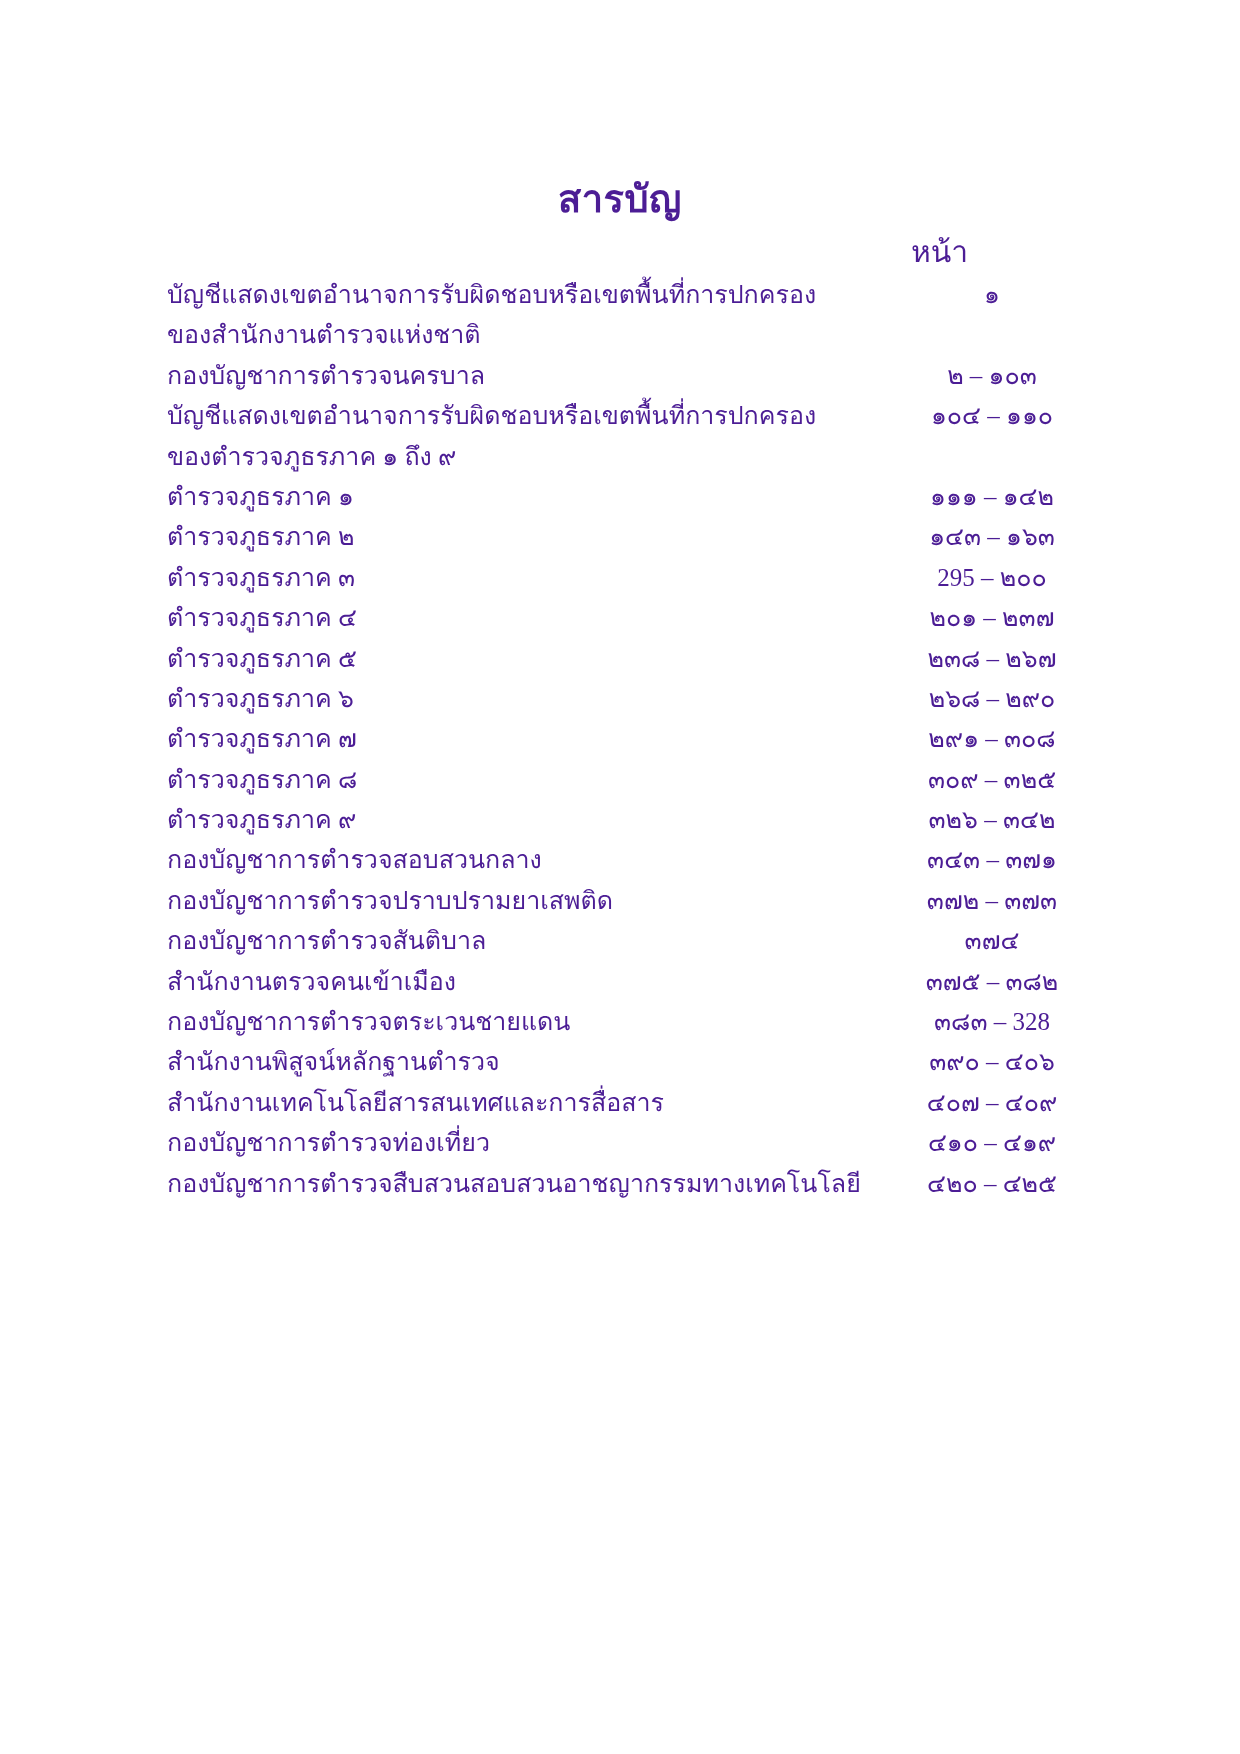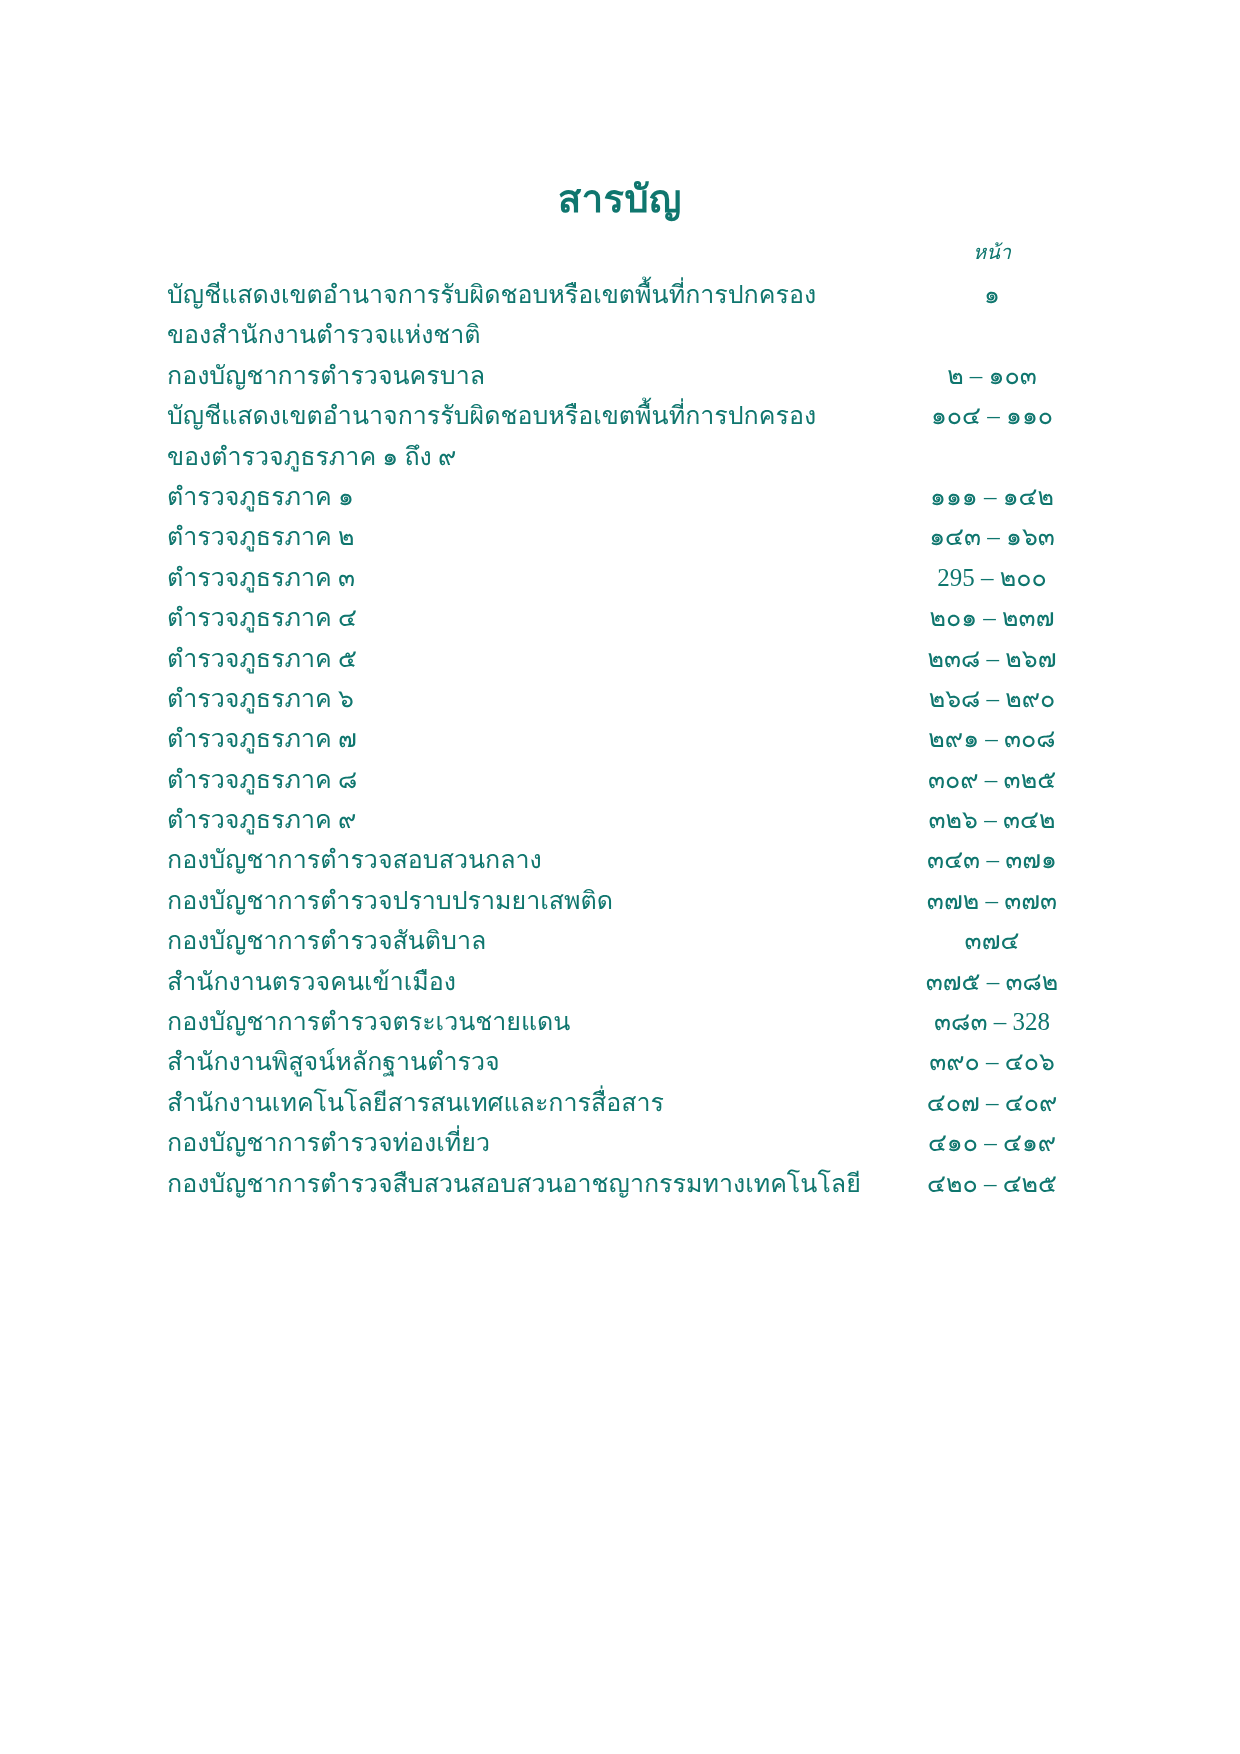--- a/index.html
+++ b/index.html
@@ -5,21 +5,21 @@
   * { box-sizing: border-box; }
   html, body { margin: 0; padding: 0; background: #e8e8e8; }
 
   .page {
     position: relative;
     width: 1240px;
     height: 1754px;
     margin: 0 auto;
     background: #ffffff;
     font-family: "Liberation Serif", serif;
-    color: #0f766e;
+    color: #4c1d95;
     overflow: hidden;
   }
 
   .doc-title {
     position: absolute;
     top: 176px;
     left: 0;
     width: 1240px;
     margin: 0;
     text-align: center;
@@ -27,24 +27,22 @@
     font-weight: 700;
     line-height: 1.25;
     letter-spacing: 0.5px;
   }
 
   .col-header {
     position: absolute;
     top: 234px;
     left: 911px;
     width: 162px;
-    text-align: center;
-    font-size: 20px;
+    font-size: 30px;
     line-height: 36px;
-    font-style: italic;
   }
 
   .toc {
     position: absolute;
     top: 275px;
     left: 167px;
     width: 906px;
   }
 
   .toc-row {

